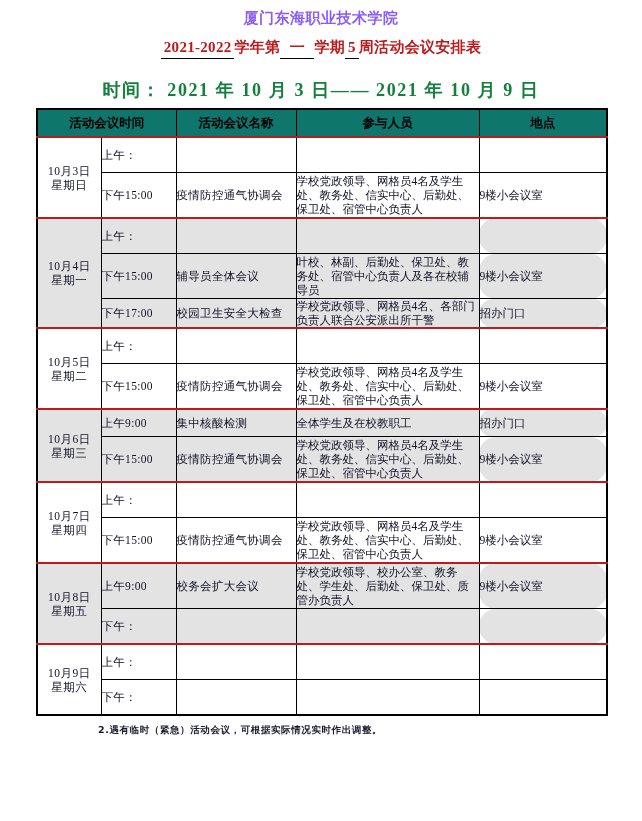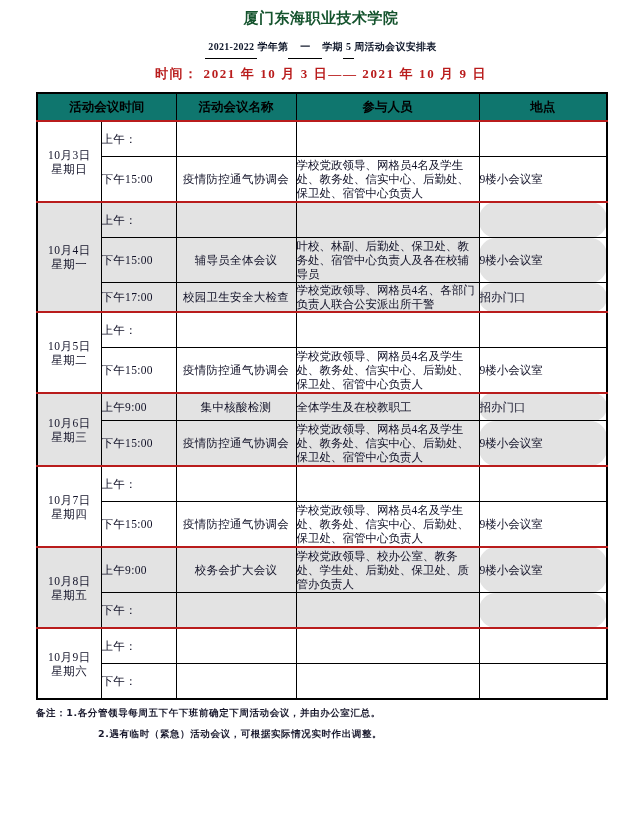--- a/index.html
+++ b/index.html
@@ -21,47 +21,47 @@
     box-sizing: border-box;
     padding: 0;
   }
   .doc-title {
     text-align: center;
     font-weight: bold;
     font-size: 15px;
     letter-spacing: 0.5px;
     margin: 8px 0 0 0;
     line-height: 20px;
-    color: #14532d;
+    color: #8b5cf6;
   }
   .sub-title {
     text-align: center;
     font-weight: bold;
-    font-size: 10px;
+    font-size: 15px;
     margin: 9px 0 0 0;
     line-height: 20px;
-    color: #0f172a;
+    color: #b91c1c;
     letter-spacing: 0.3px;
   }
   .sub-title .ul {
     border-bottom: 1.5px solid #000;
     padding: 0 3px 1px 3px;
     display: inline-block;
   }
   .sub-title .ul.wide {
     min-width: 28px;
     text-align: center;
   }
   .time-line {
     text-align: center;
     font-weight: bold;
-    font-size: 13px;
-    margin: 6px 0 9px 0;
+    font-size: 18px;
+    margin: 22px 0 9px 0;
     line-height: 18px;
-    color: #b91c1c;
+    color: #15803d;
     letter-spacing: 1.6px;
   }
   table.sched {
     border-collapse: collapse;
     width: 570px;
     margin: 0 auto 0 36px;
     table-layout: fixed;
   }
   table.sched col.c-date   { width: 64px; }
   table.sched col.c-time   { width: 75px; }
@@ -96,21 +96,21 @@
     letter-spacing: 0.5px;
     border-left: none;
   }
   td.time-cell {
     text-align: left;
     padding-left: 5px;
     font-size: 11.5px;
     letter-spacing: 0.3px;
   }
   td.name-cell {
-    text-align: center;
+    text-align: left;
     font-size: 11.5px;
     letter-spacing: 0.3px;
   }
   td.people-cell {
     text-align: left;
     padding: 1px 2px 1px 3px;
     font-size: 11.5px;
     line-height: 14.5px;
   }
   td.place-cell {
@@ -258,17 +258,16 @@
         <tr class="plain">
           <td class="time-cell" style="height: 34px;">下午：</td>
           <td class="name-cell"></td>
           <td class="people-cell"></td>
           <td class="place-cell"></td>
         </tr>
       </tbody>
   </table>
 
   <div class="notes">
-    <div class="note-line"><span>备注：</span><span>1.各分管领导每周五下午下班前确定下周活动会议，并由办公室汇总。</span></div>
     <div class="note-line n2">2.遇有临时（紧急）活动会议，可根据实际情况实时作出调整。</div>
   </div>
 
 </div>
 
 </body></html>

